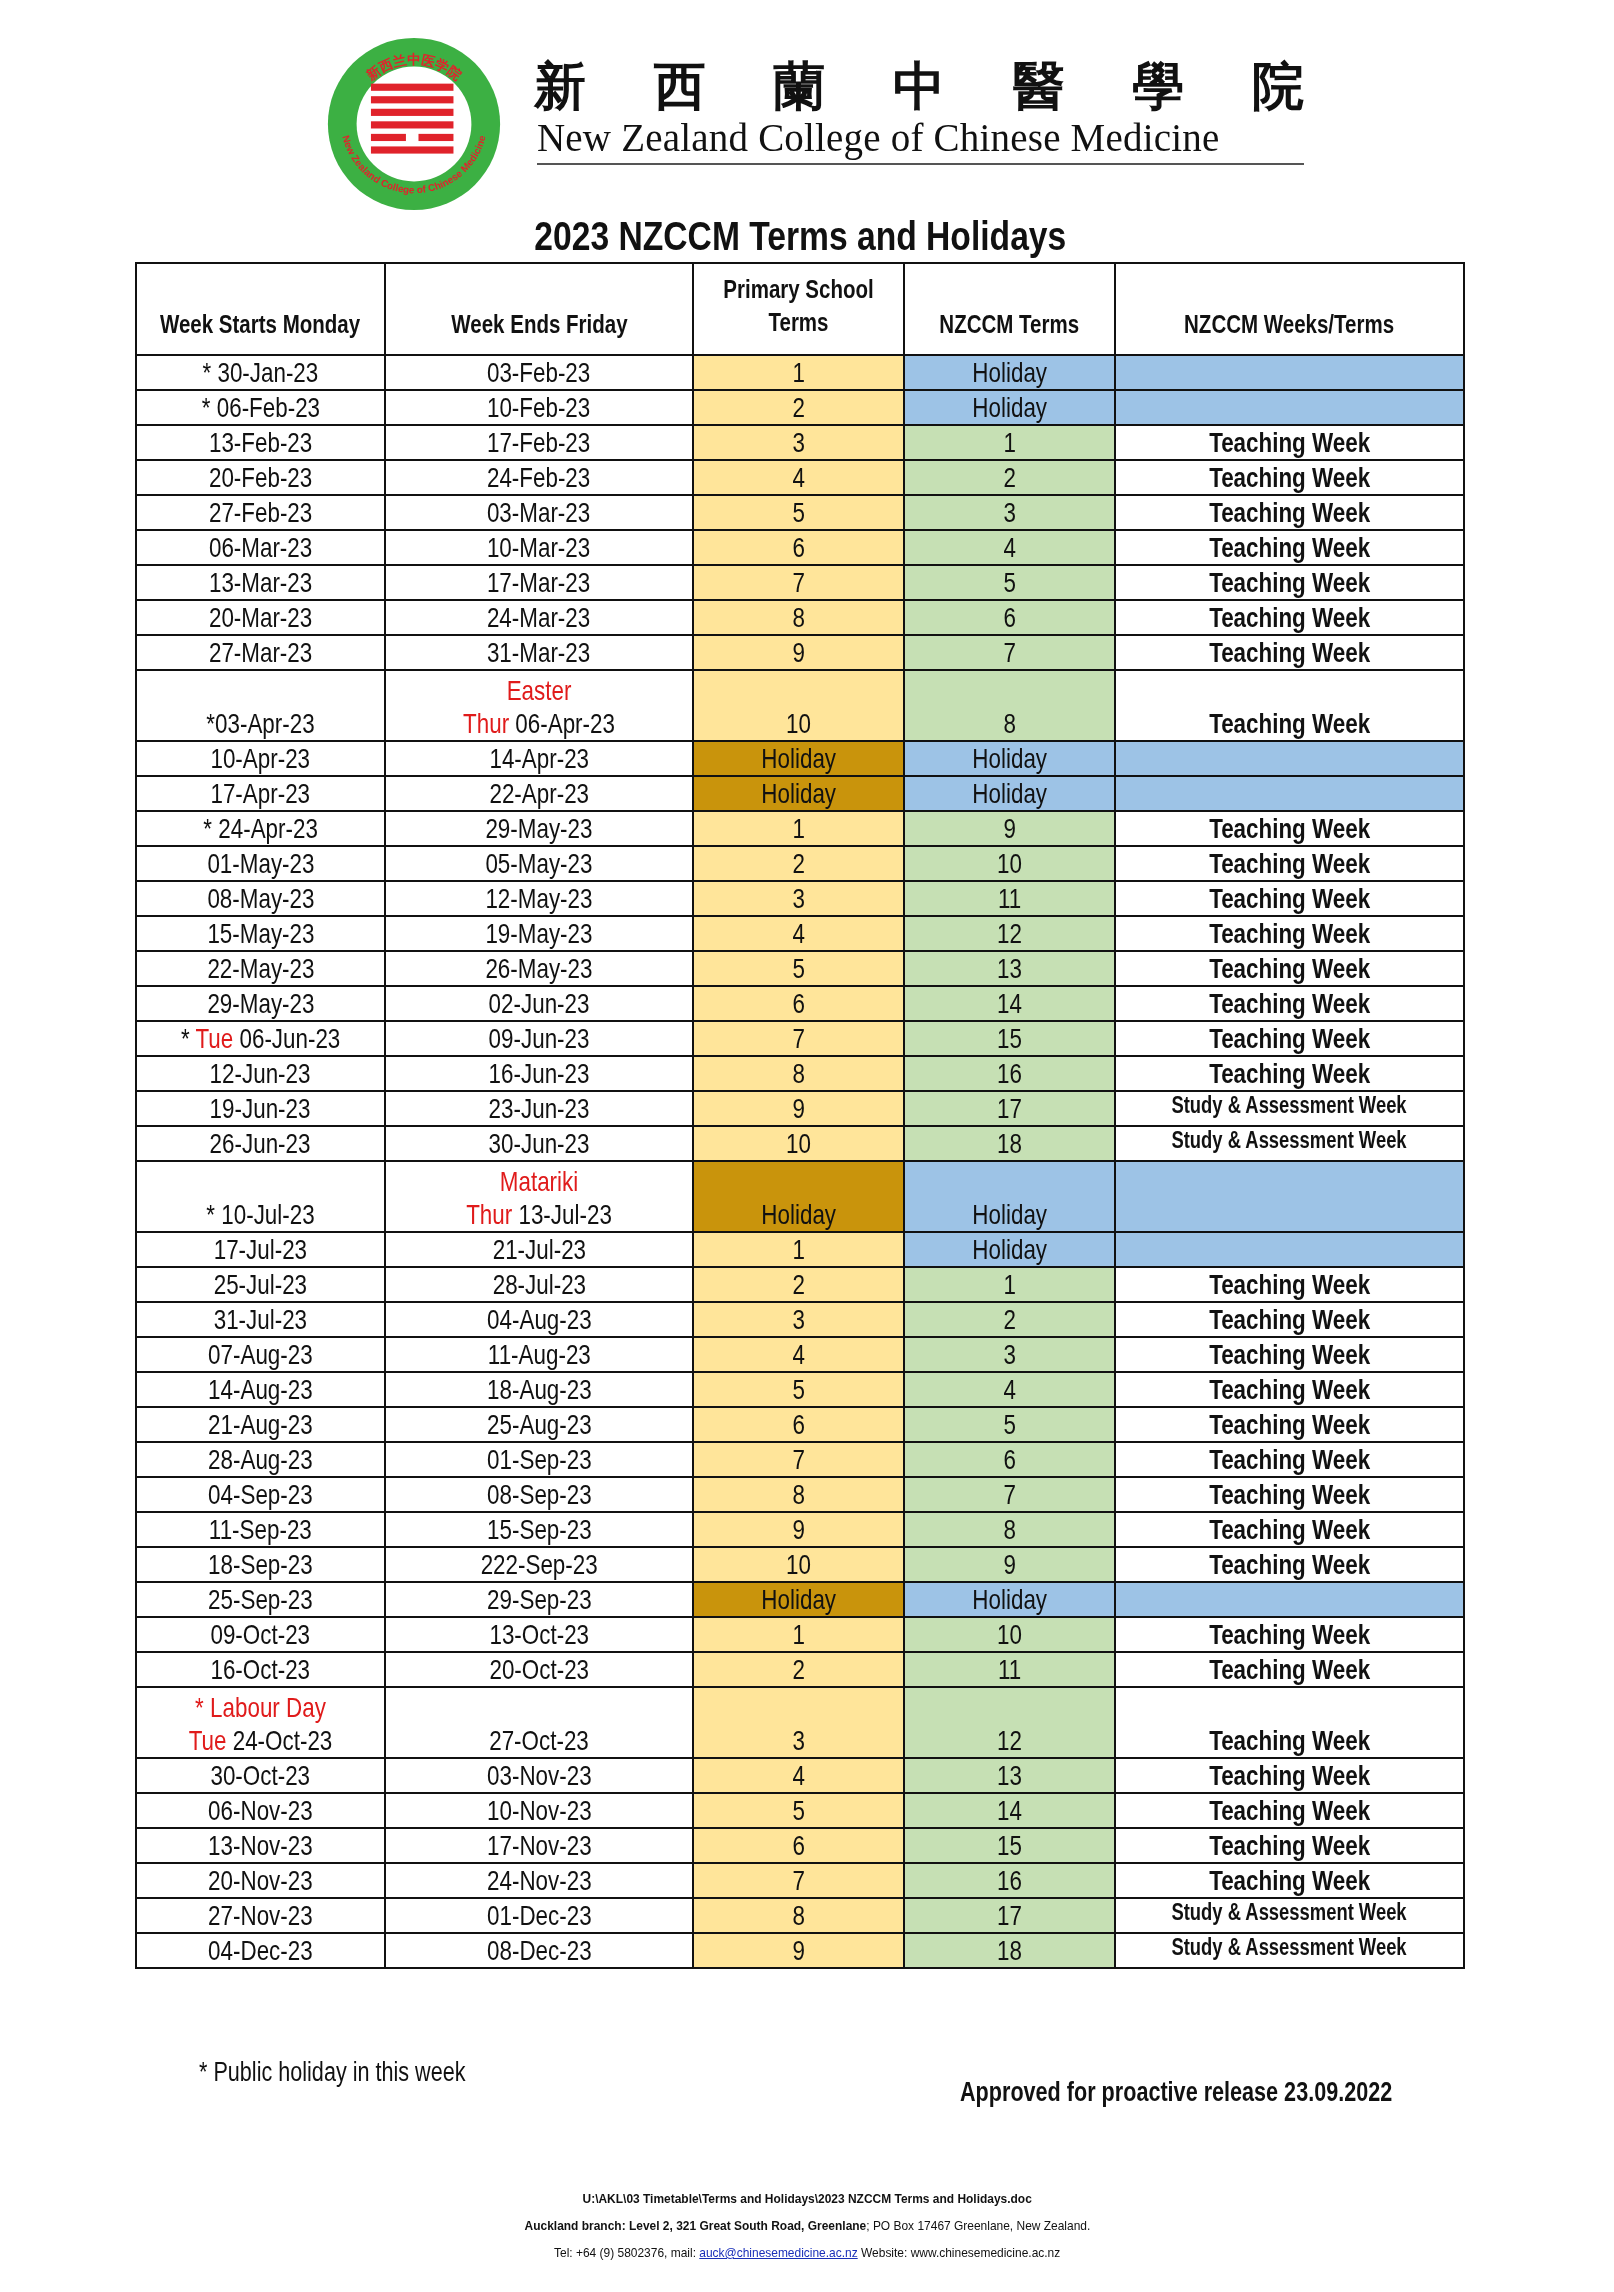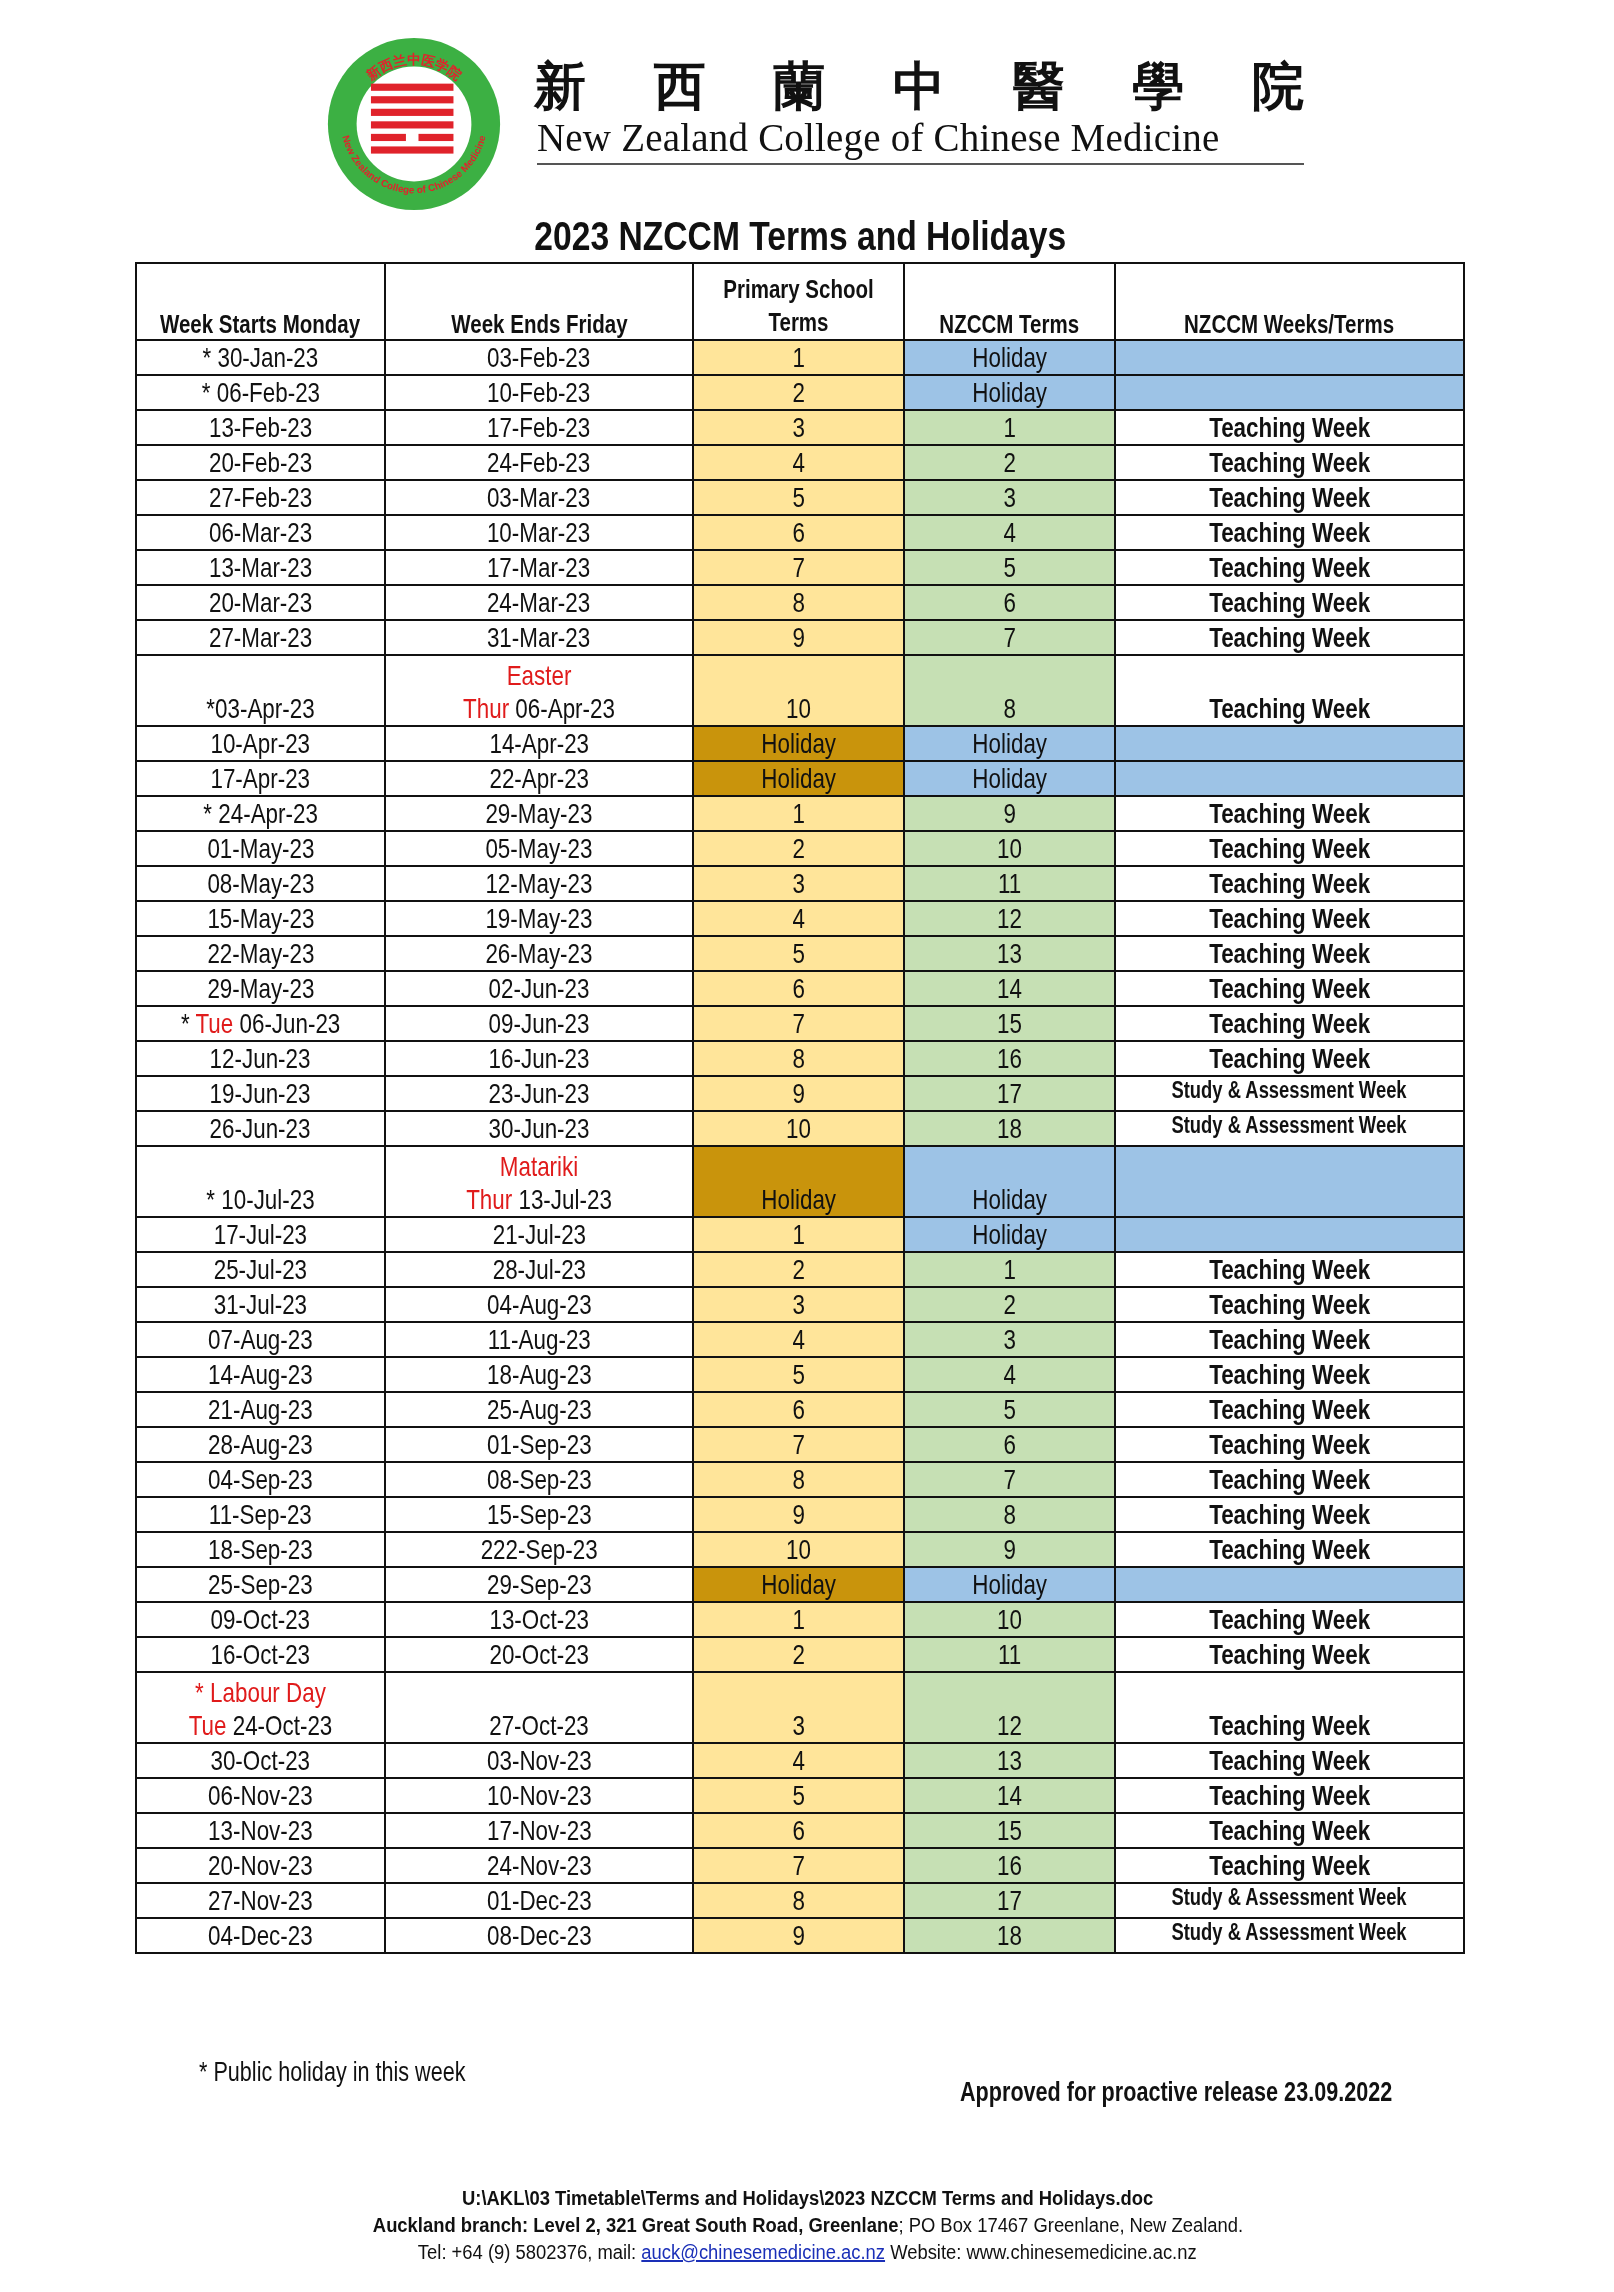--- a/index.html
+++ b/index.html
@@ -5,37 +5,37 @@
   html,body{margin:0;padding:0;background:#fff;}
   body{width:1615px;height:2293px;position:relative;overflow:hidden;font-family:"Liberation Sans",sans-serif;color:#111;}
   .logo{position:absolute;left:327px;top:37px;width:174px;height:174px;}
   .cn-title{position:absolute;left:534px;top:56px;width:770px;height:59px;display:flex;justify-content:space-between;font-family:"DejaVu Serif",serif;font-size:52px;font-weight:bold;line-height:59px;color:#111;}
   .en-title{position:absolute;left:537px;top:115px;width:770px;font-family:"Liberation Serif",serif;font-size:39px;line-height:45px;color:#111;white-space:nowrap;letter-spacing:0.2px;}
   .header-rule{position:absolute;left:537px;top:163px;width:767px;height:1.8px;background:#555;}
   .doc-title{position:absolute;left:0;top:211px;width:1600px;text-align:center;font-size:41px;font-weight:bold;line-height:50px;white-space:nowrap;}
   .doc-title span{display:inline-block;transform:scaleX(0.82);transform-origin:center;}
   table.cal{position:absolute;left:135px;top:262px;border-collapse:collapse;table-layout:fixed;width:1329px;}
   table.cal td, table.cal th{border:2.2px solid #111;padding:0;text-align:center;vertical-align:bottom;font-size:28px;line-height:33px;height:33px;overflow:hidden;white-space:nowrap;}
-  table.cal th{font-weight:bold;font-size:25px;line-height:30px;height:75px;padding-bottom:0;}
+  table.cal th{font-weight:bold;font-size:25px;line-height:30px;height:75px;padding-bottom:15px;}
   table.cal td.tall{height:69px;margin-left:44px;}
   .cx{display:inline-block;transform:scaleX(0.80);transform-origin:center bottom;}
   .cxh{display:inline-block;transform:scaleX(0.82);transform-origin:center bottom;}
   .red{color:#e01b1b;}
   .bold{font-weight:bold;}
   .small{font-size:23px;}
   .c-yellow{background:#ffe59a;}
   .c-gold{background:#c9940c;}
   .c-green{background:#c6e0b4;}
   .c-blue{background:#9dc3e6;}
   .c-white{background:#fff;}
   .line2{display:block;line-height:33px;}
   .foot-note{position:absolute;left:199px;top:2056px;font-size:27px;line-height:32px;white-space:nowrap;}
   .foot-note span,.approved span{display:inline-block;transform:scaleX(0.80);transform-origin:left center;}
   .approved{position:absolute;left:960px;top:2056px;font-size:27px;font-weight:bold;line-height:32px;white-space:nowrap;margin-top:20px;}
-  .footer{position:absolute;left:0;top:2185px;width:1615px;text-align:center;font-family:"Liberation Sans",sans-serif;font-size:20px;line-height:27px;color:#111;}
+  .footer{position:absolute;left:0;top:2185px;width:1615px;text-align:center;font-family:"Liberation Sans",sans-serif;font-size:13px;line-height:27px;color:#111;}
   .footer .ln{white-space:nowrap;}
   .footer .b{font-weight:bold;}
   .footer a{color:#1a2fb8;text-decoration:underline;}
   .footer .sq{display:inline-block;transform:scaleX(0.92);transform-origin:center;}
 </style>
 </head>
 <body>
 
 <svg class="logo" viewBox="0 0 194 194">
   <circle cx="97" cy="97" r="96" fill="#3cb043"></circle>

